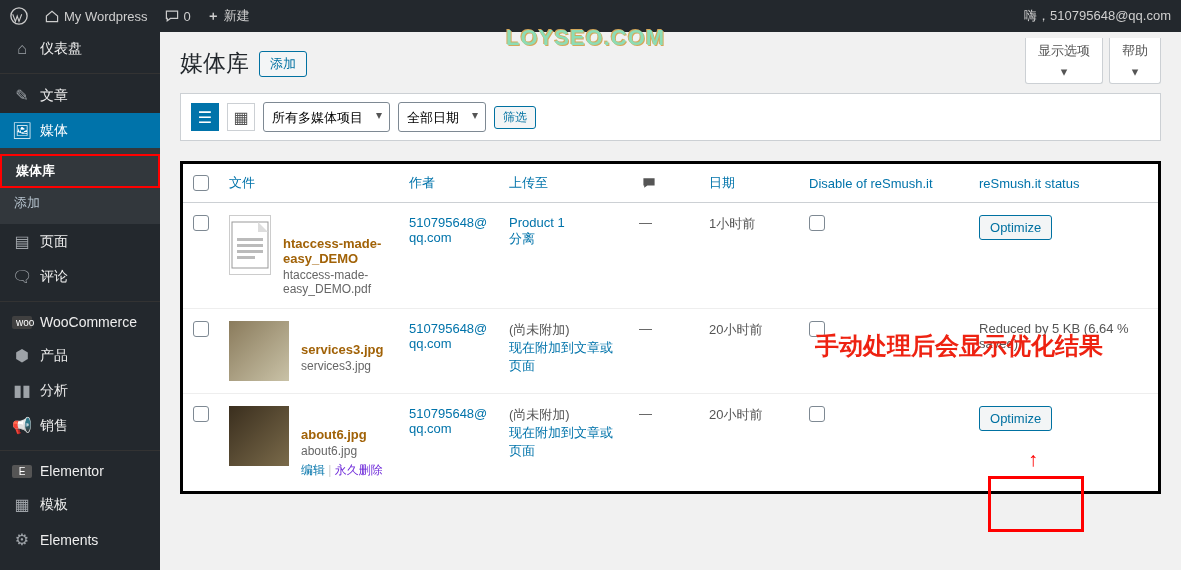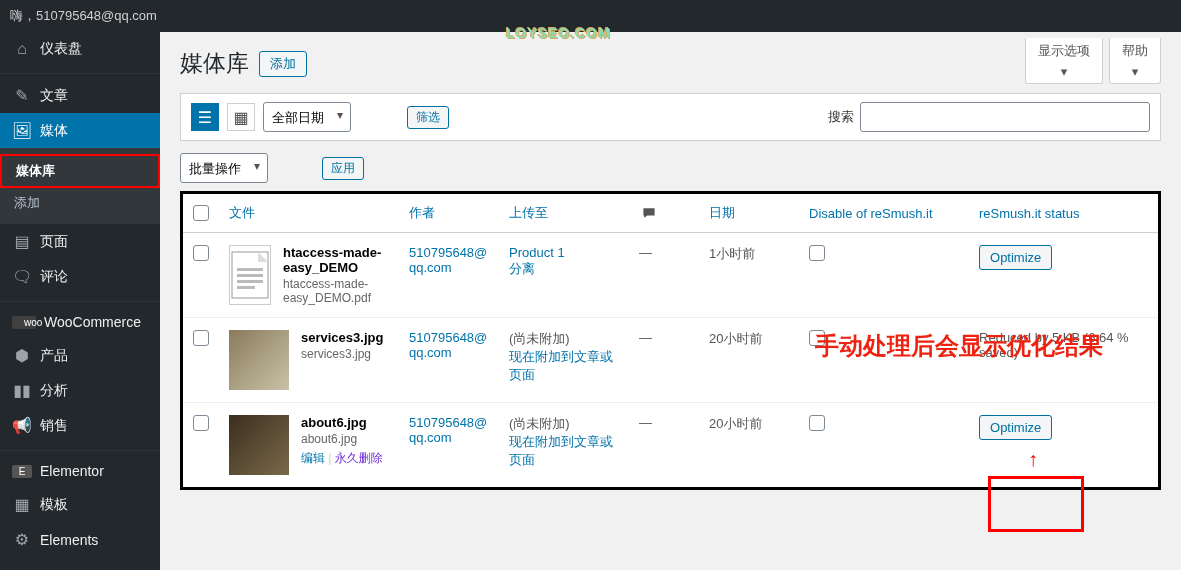--- a/index.html
+++ b/index.html
@@ -14,60 +14,84 @@
   .side-item.active .icon { color:#fff; }
   .side-sub { background:#32373c; padding:6px 0; }
   .side-sub .sub-link { padding:6px 14px; font-size:13px; color:#b4c1cc; cursor:pointer; }
   .side-sub .sub-link.current { color:#fff; font-weight:600; }
   .redbox1 { border:2px solid red; }
   .side-arrow { position:absolute; right:-7px; top:131px; width:0;height:0;border-top:7px solid transparent;border-bottom:7px solid transparent;border-right:7px solid #f1f1f1; }
   .content { position:absolute; left:160px; top:32px; right:0; bottom:0; padding:10px 20px 0 20px; overflow:hidden; }
   .page-title-row { display:flex; align-items:center; gap:10px; margin-top:6px; margin-bottom:14px;}
   h1.ptitle { font-size:23px; font-weight:400; color:#23282d; }
   .btn { border:1px solid #0071a1; color:#0071a1; background:#f3f5f6; border-radius:3px; padding:3px 10px; font-size:13px; cursor:pointer; }
-  .btn-small { padding:2px 8px; font-size:12px;margin-left:48px; }
+  .btn-small { padding:2px 8px; font-size:12px; }
   .toolbar-card { background:#fff; border:1px solid #ccd0d4; padding:8px 10px; display:flex; align-items:center; gap:8px; margin-bottom:12px;}
   .view-btn { width:28px; height:28px; border:1px solid #ccd0d4; display:flex; align-items:center; justify-content:center; color:#555; cursor:pointer; font-size:16px; }
   .view-btn.active { background:#0073aa; color:#fff; border-color:#0073aa; }
   select { border:1px solid #7e8993; border-radius:3px; height:30px; padding:0 26px 0 8px; font-size:13px; background:#fff; appearance:none; }
   .sel-wrap { position:relative; display:inline-block; }
   .sel-wrap::after { content:"▾"; position:absolute; right:8px; top:6px; color:#555; pointer-events:none; font-size:12px; }
   .search-wrap { margin-left:auto; display:flex; align-items:center; gap:6px; }
   .search-wrap input { width:290px; height:30px; border:1px solid #7e8993; border-radius:3px; padding:0 6px; }
   .second-row { display:flex; align-items:center; justify-content:space-between; margin-bottom:8px;}
   .bulk { display:flex; gap:6px; align-items:center; }
   .pagination { display:flex; align-items:center; gap:6px; color:#555; font-size:13px;}
   .pagination .pgbtn { border:1px solid #ccd0d4; background:#f3f5f6; width:28px; height:28px; display:flex; align-items:center; justify-content:center; cursor:pointer; color:#555; }
   .pagination input { width:40px; height:28px; text-align:center; border:1px solid #7e8993; border-radius:2px; }
   table.media { width:100%; border-collapse:collapse; background:#fff; border:3px solid #000000; }
   table.media th { text-align:left; font-weight:400; padding:10px 10px; color:#0073aa; border-bottom:1px solid #ccd0d4; font-size:13px; }
   table.media td { padding:12px 10px; vertical-align:top; border-bottom:1px solid #eee; font-size:13px; color:#555;}
   table.media a { color:#0073aa; text-decoration:none; }
   .file-cell { display:flex; gap:12px; }
   .thumb { width:60px; height:60px; background:#ccc; display:flex; align-items:center; justify-content:center; }
-  .file-info .title { color:#000000; font-weight:600; margin-bottom:2px; display:inline-block; }
+  .file-info .title { color:#a16207; font-weight:600; margin-bottom:2px; display:inline-block;margin-top:21px; }
   .file-info .fn { color:#666; font-size:12px; }
   .row-actions { margin-top:4px; font-size:12px; }
   .row-actions .del { color:#6d28d9; }
   .chk { width:16px; height:16px; border:1px solid #7e8993; border-radius:3px; }
   .comment-icon { width:20px; height:16px; }
   .optimize-btn { border:1px solid #0071a1; color:#0071a1; background:#f3f5f6; border-radius:3px; padding:4px 10px; cursor:pointer; font-size:13px; }
-  .watermark { position:absolute; top:25px; left:506px; font-size:14px; font-weight:700; z-index:50; pointer-events:none; }
+  .watermark { position:absolute; top:25px; left:506px; font-size:22px; font-weight:700; z-index:50; pointer-events:none; }
   .watermark span { color:#8cddb6; text-shadow:1px 1px 0 #d4a85a, -1px -1px 0 #d4a85a; letter-spacing:1px; }
   .annot { position:absolute; color:#e21; font-size:24px; font-weight:600; z-index:55;}
   .screen-opts { position:absolute; right:20px; top:6px; display:flex; gap:6px; }
   .tabbtn { border:1px solid #ccd0d4; border-top:none; background:#fff; padding:4px 12px; font-size:13px; color:#555; cursor:pointer; display:flex; align-items:center; gap:4px; border-radius:0 0 3px 3px;flex-direction:column; }
   .redbox2 { position:absolute; border:3px solid red; pointer-events:none; z-index:54; }
   .arrow-up { position:absolute; color:red; font-size:20px; z-index:54; }
   svg { display:block; }
 </style>
 </head>
 <body>
 
 <div class="topbar">
+  <div class="topbar-left">
+    <span class="topbar-item">
+      <svg width="18" height="18" viewBox="0 0 20 20">
+          <circle cx="10" cy="10" r="9" fill="none" stroke="#ccc" stroke-width="1.5"></circle>
+          <path d="M3 8l3 8 2-6 2 6 3-8" stroke="#ccc" fill="none" stroke-width="1.2"></path>
+        </svg>
+    </span>
+    <span class="topbar-item">
+      <svg width="16" height="16" viewBox="0 0 20 20">
+          <path d="M3 10l7-6 7 6v7H3z" fill="none" stroke="#ccc" stroke-width="1.5"></path>
+        </svg>
+      <span>My Wordpress</span>
+    </span>
+    <span class="topbar-item">
+      <svg width="16" height="16" viewBox="0 0 20 20">
+          <path d="M3 4h14v9H8l-4 3v-3H3z" fill="none" stroke="#ccc" stroke-width="1.5"></path>
+        </svg>
+      <span>0</span>
+    </span>
+    <span class="topbar-item">
+      <span style="font-weight:bold">＋</span>
+      <span>新建</span>
+    </span>
+  </div>
   <div class="topbar-item">
     <span>嗨，510795648@qq.com</span>
   </div>
 </div>
 
 <div class="watermark"><span>LOYSEO.COM</span></div>
 
 <div class="sidebar">
   <div class="side-arrow"></div>
   <div class="side-item">
@@ -90,21 +114,21 @@
   <div class="side-item">
       <span class="icon">▤</span>
       <span>页面</span>
     </div>
   <div class="side-item">
       <span class="icon">🗨</span>
       <span>评论</span>
     </div>
   <div style="height:8px;border-bottom:1px solid #333;margin-bottom:4px"></div>
   <div class="side-item">
-      <span class="icon" style="font-size:10px;background:#404040;color:#fff;border-radius:2px;padding:1px 12px">woo</span>
+      <span class="icon" style="font-size:10px;background:#404040;color:#fff;border-radius:2px;padding:1px 4px">woo</span>
       <span>WooCommerce</span>
     </div>
   <div class="side-item">
       <span class="icon">⬢</span>
       <span>产品</span>
     </div>
   <div class="side-item">
       <span class="icon">▮▮</span>
       <span>分析</span>
     </div>
@@ -140,33 +164,26 @@
   </div>
 
   <div class="page-title-row">
     <h1 class="ptitle">媒体库</h1>
     <button class="btn">添加</button>
   </div>
 
   <div class="toolbar-card">
     <div class="view-btn active">☰</div>
     <div class="view-btn">▦</div>
+    <div class="sel-wrap"><select><option>所有多媒体项目</option></select></div>
     <div class="sel-wrap"><select><option>全部日期</option></select></div>
     <button class="btn btn-small">筛选</button>
-    <div class="search-wrap">
-      <span>搜索</span>
-      <input type="text" style="">
-    </div>
   </div>
 
   <div class="second-row">
-    <div class="bulk">
-      <div class="sel-wrap"><select><option>批量操作</option></select></div>
-      <button class="btn btn-small">应用</button>
-    </div>
   </div>
 
   <table class="media">
     <thead>
         <tr>
       <th style="width:32px">
             <div class="chk"></div>
           </th>
       <th style="width:180px"><a>文件</a></th>
       <th style="width:100px"><a>作者</a></th>

